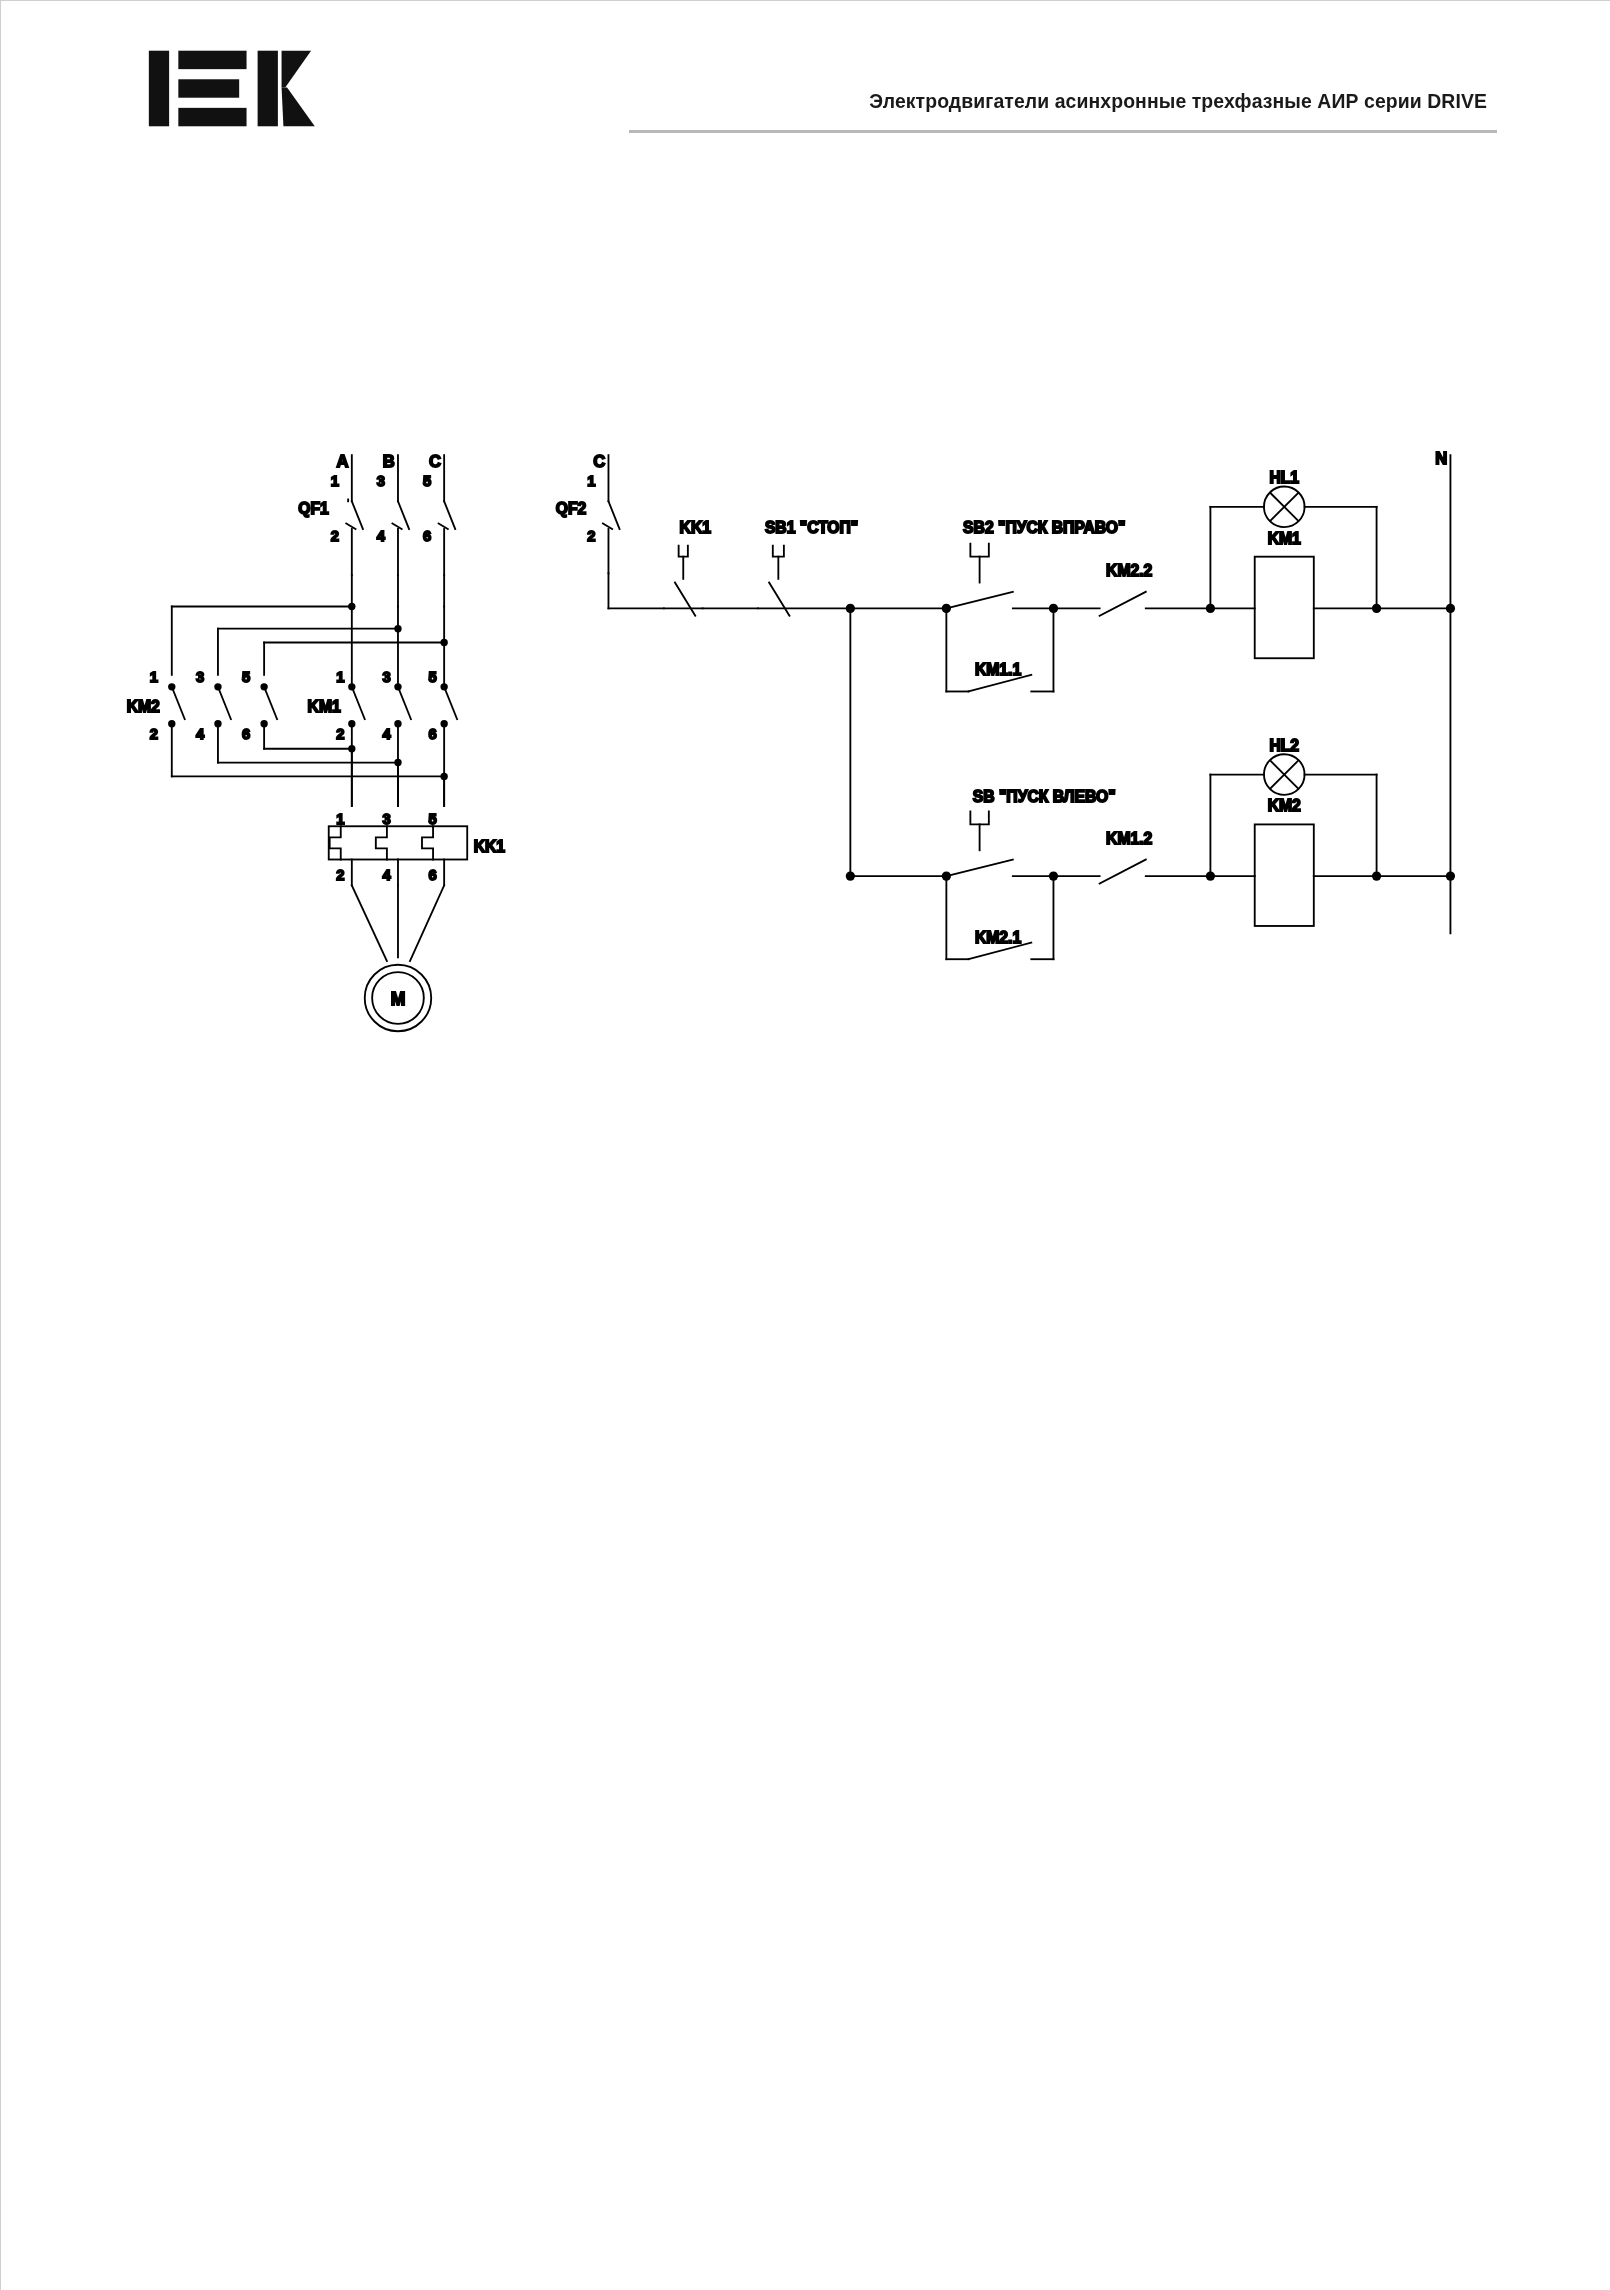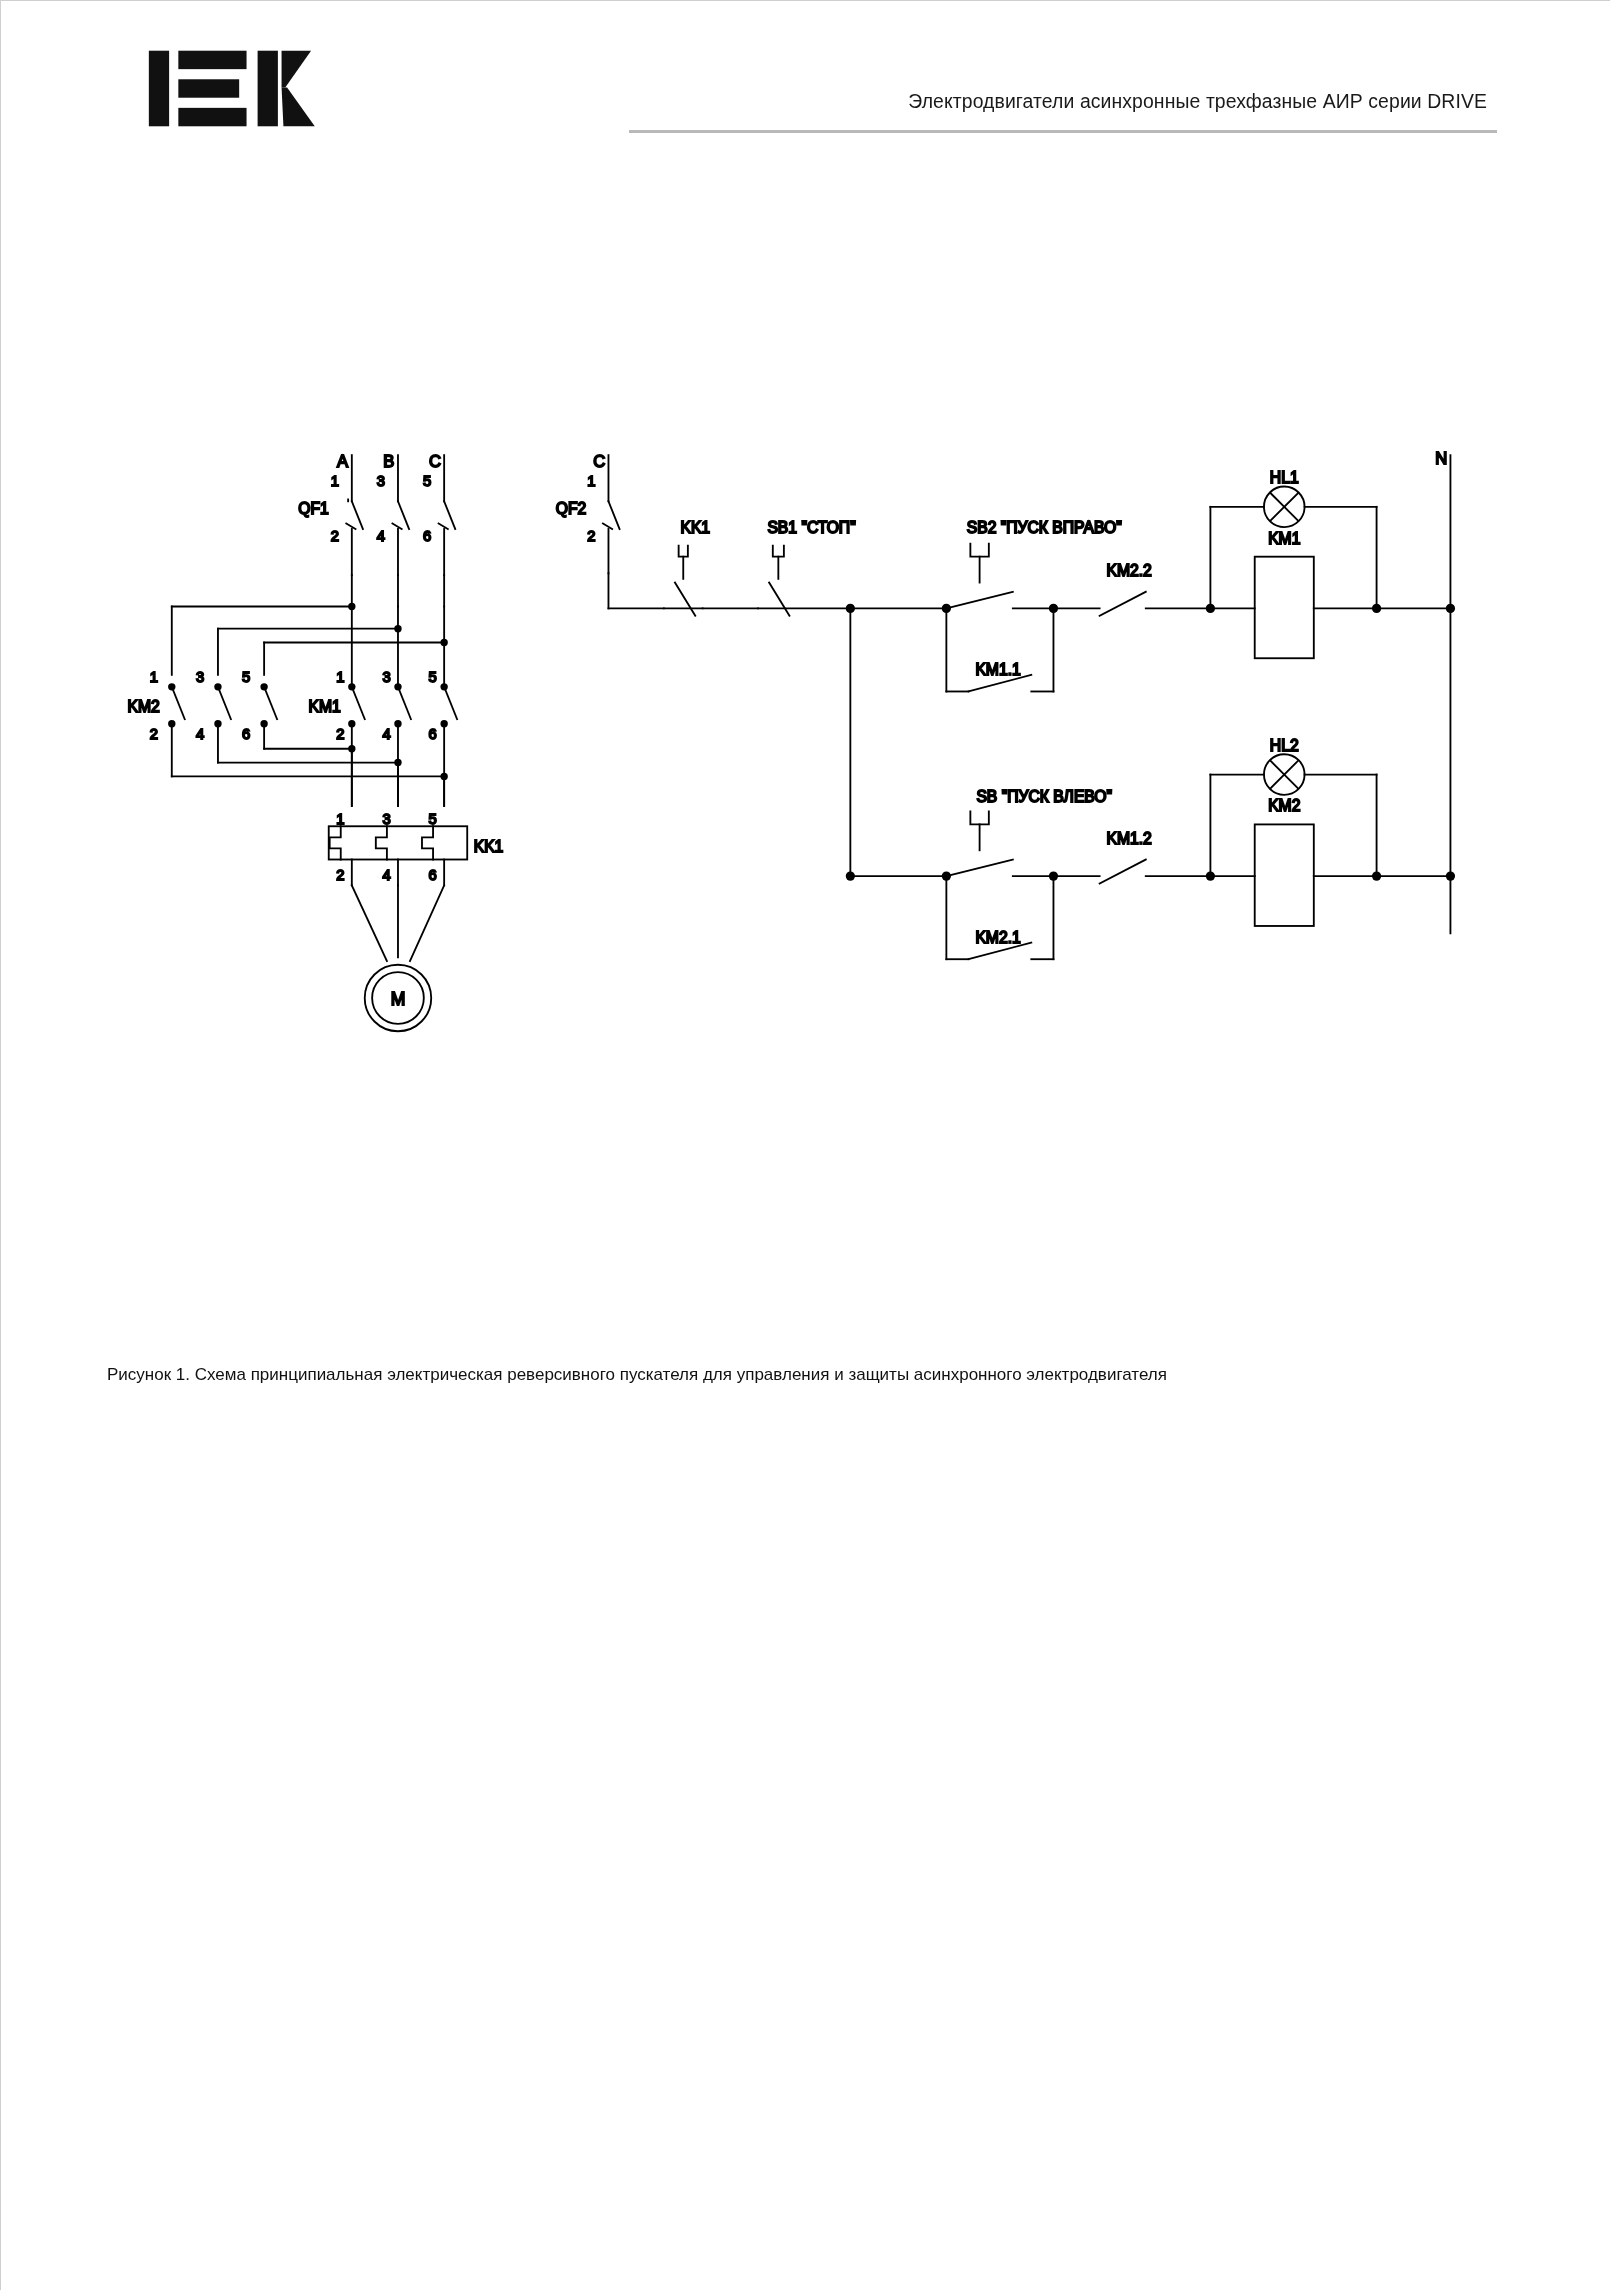--- a/index.html
+++ b/index.html
@@ -12,20 +12,21 @@
     color: #000000;
   }
   #page {
     position: relative;
     width: 1611px;
     height: 2291px;
     background: #ffffff;
     border: 0.9px solid #cfcfcf;
     box-sizing: border-box;
     overflow: hidden;
+    font-weight: bold;
   }
   
   #header {
     position: absolute;
     left: 0; top: 0;
     width: 1611px;
     height: 175px;
   }
   #logo {
     position: absolute;
@@ -379,16 +380,15 @@
         <rect x="1358" y="412" width="64" height="110" stroke="#000000" fill="none"></rect>
         <line x1="1310" y1="468" x2="1358" y2="468"></line>
         <line x1="1422" y1="468" x2="1490" y2="468"></line>
         <circle cx="1490" cy="468" r="5" fill="#000000" stroke="none"></circle>
         <line x1="1490" y1="468" x2="1570" y2="468"></line>
         <circle cx="1570" cy="468" r="5" fill="#000000" stroke="none"></circle>
       </g>
     </svg>
   </div>
 
-  <div id="caption">Рисунок 1. Схема принципиальная электрическая реверсивного пускателя для управления и защиты асинхронного электродвигателя</div>
 
 </div>
 
 
 </body></html>

